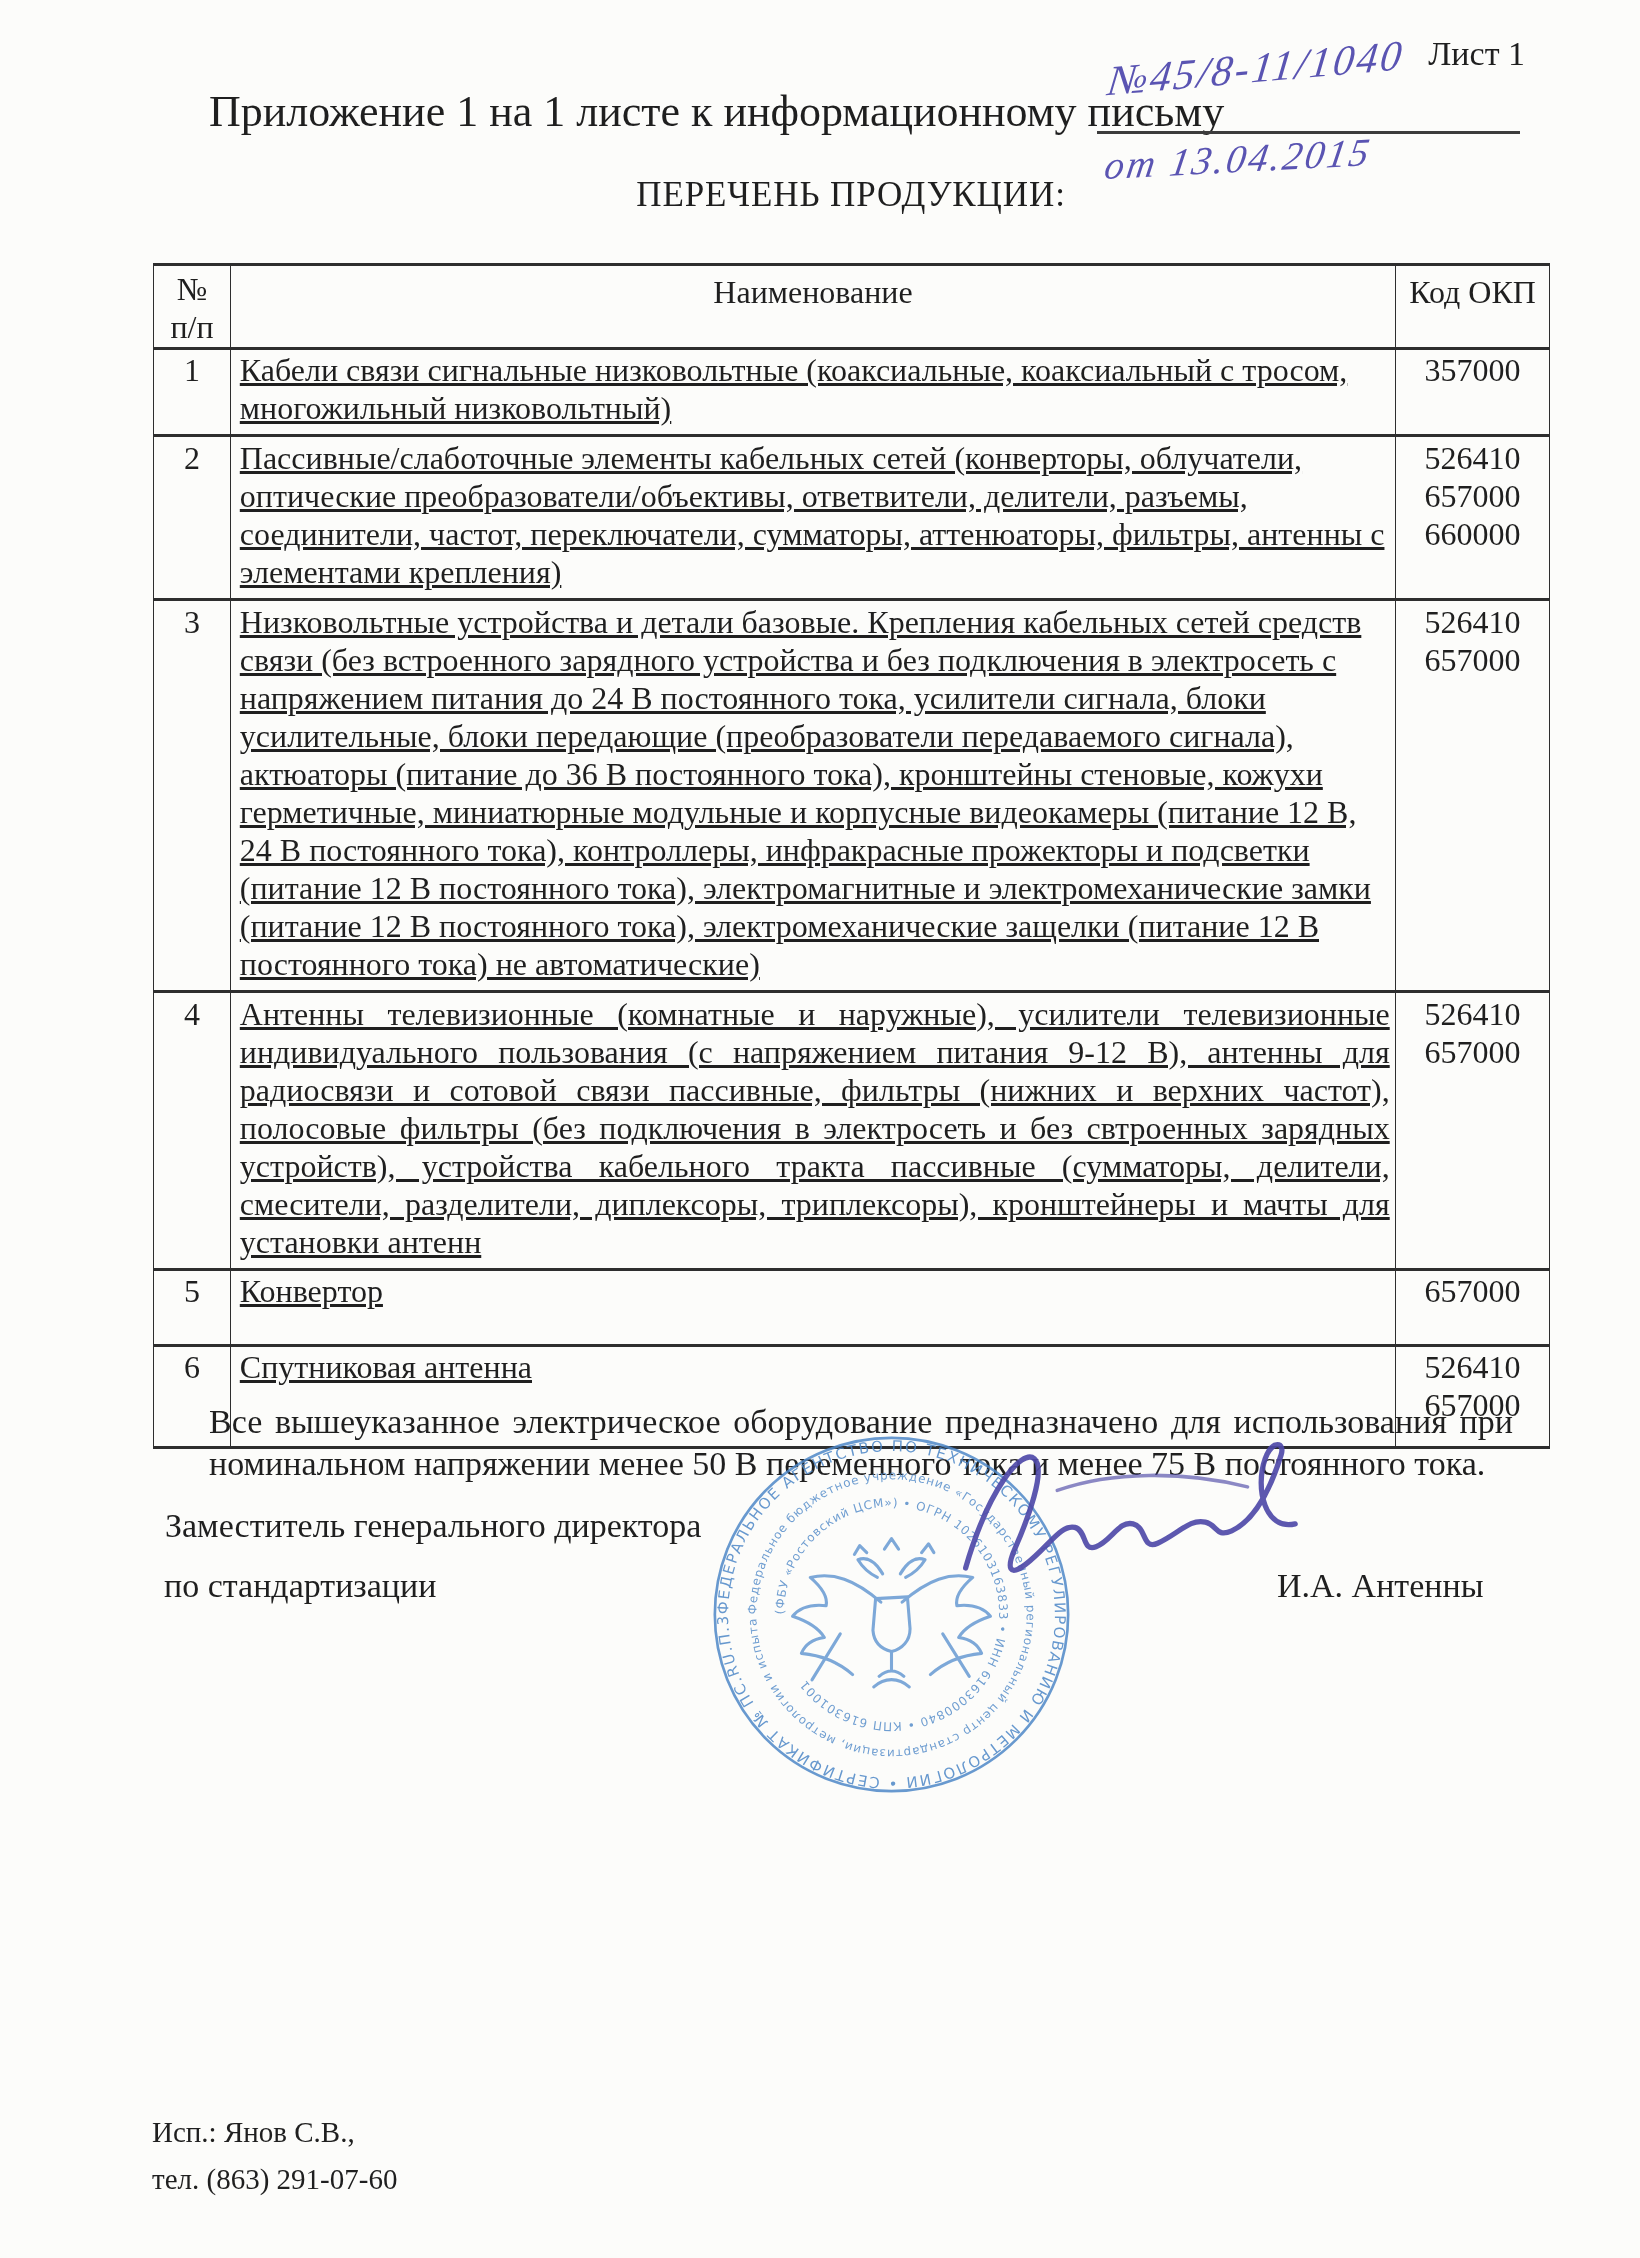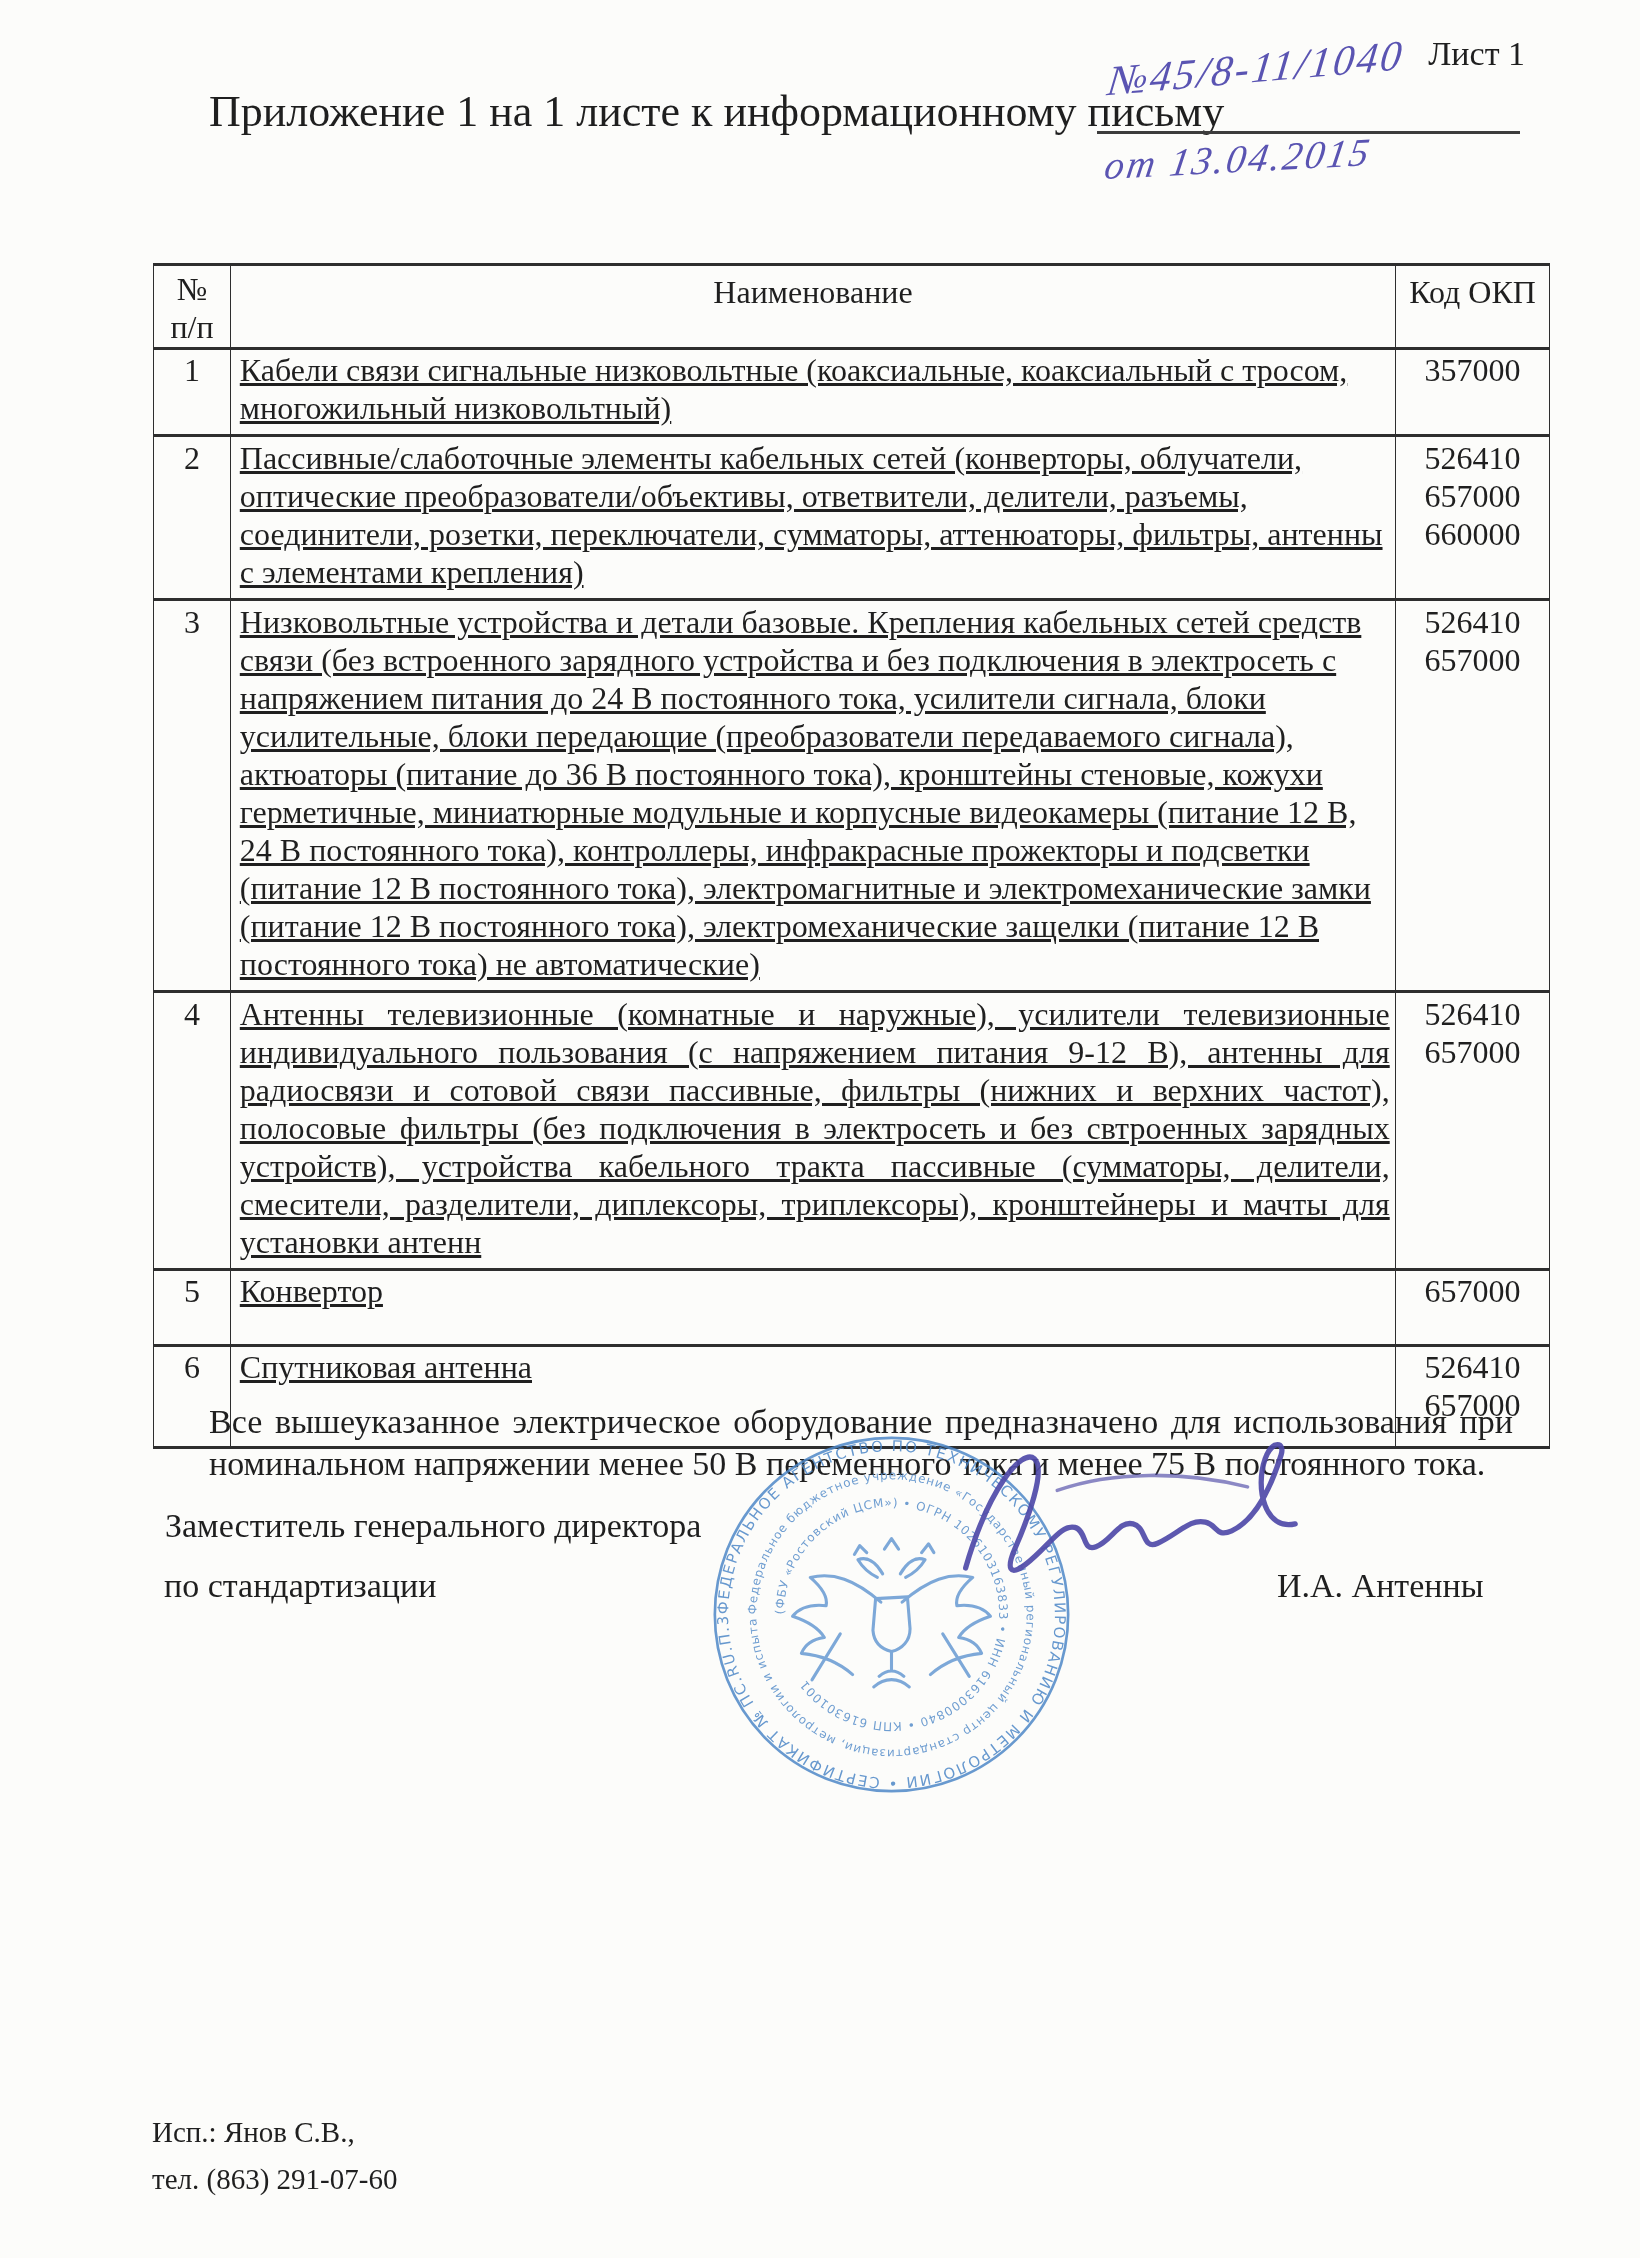--- a/index.html
+++ b/index.html
@@ -57,20 +57,21 @@
 
 <div class="page">
 
   <div class="sheet-label">Лист 1</div>
 
   <div class="appendix-line">Приложение 1 на 1 листе к информационному письму</div>
   <div class="fill-line"></div>
   <div class="hw hw-number">№45/8-11/1040</div>
   <div class="hw hw-date">от 13.04.2015</div>
 
+  <div class="doc-title">ПЕРЕЧЕНЬ ПРОДУКЦИИ:</div>
 
   <table class="products-table">
     <colgroup>
       <col class="col-num">
         <col class="col-name">
         <col class="col-code">
     </colgroup>
     <thead>
       <tr class="r-head">
         <th class="head-num">№
@@ -80,21 +81,21 @@
       </tr>
     </thead>
     <tbody>
       <tr class="r1">
         <td class="cell-num">1</td>
         <td class="cell-name">Кабели связи сигнальные низковольтные (коаксиальные, коаксиальный с тросом, многожильный низковольтный)</td>
         <td class="cell-code">357000</td>
       </tr>
       <tr class="r2">
         <td class="cell-num">2</td>
-        <td class="cell-name">Пассивные/слаботочные элементы кабельных сетей (конверторы, облучатели, оптические преобразователи/объективы, ответвители, делители, разъемы, соединители, розетки, переключатели, сумматоры, аттенюаторы, фильтры, антенны с элементами крепления)</td>
+        <td class="cell-name">Пассивные/слаботочные элементы кабельных сетей (конверторы, облучатели, оптические преобразователи/объективы, ответвители, делители, разъемы, соединители, частот, переключатели, сумматоры, аттенюаторы, фильтры, антенны с элементами крепления)</td>
         <td class="cell-code">526410
 657000
 660000</td>
       </tr>
       <tr class="r3">
         <td class="cell-num">3</td>
         <td class="cell-name">Низковольтные устройства и детали базовые. Крепления кабельных сетей средств связи (без встроенного зарядного устройства и без подключения в электросеть с напряжением питания до 24 В постоянного тока, усилители сигнала, блоки усилительные, блоки передающие (преобразователи передаваемого сигнала), актюаторы (питание до 36 В постоянного тока), кронштейны стеновые, кожухи герметичные, миниатюрные модульные и корпусные видеокамеры (питание 12 В, 24 В постоянного тока), контроллеры, инфракрасные прожекторы и подсветки (питание 12 В постоянного тока), электромагнитные и электромеханические замки (питание 12 В постоянного тока), электромеханические защелки (питание 12 В постоянного тока) не автоматические)</td>
         <td class="cell-code">526410
 657000</td>
       </tr>

